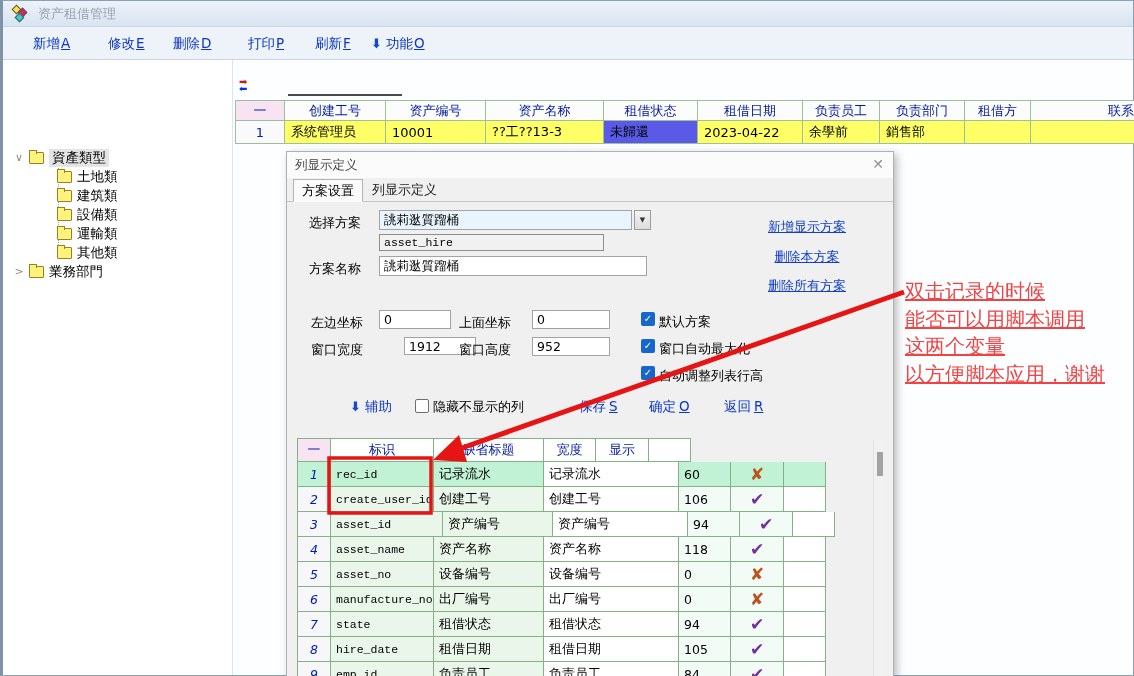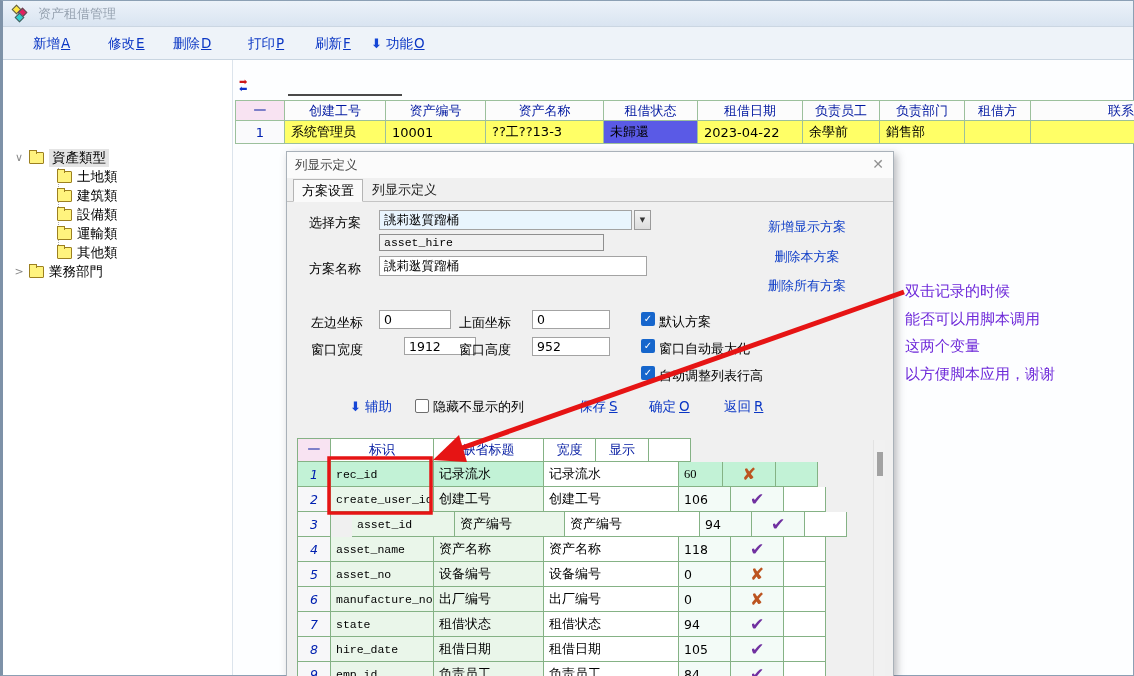--- a/index.html
+++ b/index.html
@@ -59,21 +59,21 @@
   .tab.inactive { border-bottom:1px solid #B4B4B4; color:#222; }
   .tab-line { position:absolute; left:0; right:0; top:49px; border-top:1px solid #C4C4C4; }
 
   .dlg-label { position:absolute; font-size:13px; color:#000; }
   .dlg-input { position:absolute; background:#fff; border:1px solid #A3A3A3; font-size:12.5px; padding:1px 4px;
                font-family:"DejaVu Sans",sans-serif; color:#000; }
   .combo-field { background:#E9F5FE; }
   .code-field { background:#F1F1F1; border-color:#8F8F8F; font-family:"Liberation Mono",monospace; font-size:11.5px; }
   .combo-btn { position:absolute; left:347px; top:58px; width:17px; height:20px; background:linear-gradient(#F4F4F4,#DCDCDC);
                border:1px solid #9A9A9A; font-size:7px; color:#333; display:flex; align-items:center; justify-content:center; cursor:pointer; }
-  .dlg-link { position:absolute; left:440px; width:160px; text-align:center; font-size:13px; color:#1240C8; cursor:pointer; }
+  .dlg-link { position:absolute; left:440px; width:160px; text-align:center; font-size:13px; color:#1240C8; cursor:pointer;text-decoration:underline; }
   .cb { position:absolute; width:14px; height:14px; border-radius:2px; cursor:pointer; }
   .cb.on { background:#1666CC; color:#fff; font-size:10px; line-height:14px; text-align:center; }
   .cb.off { background:#fff; border:1px solid #6E6E6E; }
   .cb-label { position:absolute; font-size:13px; color:#000; }
   .dlg-btn { position:absolute; font-size:13.5px; color:#0A36C4; cursor:pointer; white-space:nowrap; }
   .dlg-btn u { margin-left:3px; }
 
   
   .dtable { position:absolute; left:10px; top:286px; }
   .t-row { display:flex; }
@@ -89,21 +89,21 @@
   .t-dr .t-c.t-w { background:#F3FBF7; font-size:12.5px; }
   .t-dr .t-c.t-mark { background:#F3FBF7; justify-content:center; padding-left:0; font-size:17px; font-weight:bold; }
   .t-dr .t-c.t-fill { background:#fff; }
   .t-dr.cur .t-c { background:#C2F2D6; }
   .t-dr.cur .t-c.t-title { background:#fff; }
   .mark-yes { color:#7030A0; } .mark-no { color:#BC5420; }
   .dlg-scroll { position:absolute; left:586px; top:288px; width:12px; height:236px; background:#F1F1F1; border-left:1px solid #E2E2E2; }
   .dlg-thumb { position:absolute; left:3px; top:12px; width:6px; height:24px; background:#A2A2A2; cursor:pointer; }
 
   
-  .annotation { position:absolute; left:902px; top:277px; font-size:15px; line-height:27.5px; color:#6d28d9; white-space:nowrap; }
+  .annotation { position:absolute; left:902px; top:277px; font-size:20px; line-height:27.5px; color:#ef4444; white-space:nowrap;text-decoration:underline; }
   .overlay { position:absolute; inset:0; pointer-events:none; z-index:50; }
 </style>
 </head>
 <body>
 
 <div class="win-frame">
 
   <div class="titlebar">
     <span class="app-icon">
         <i class="d1"></i>
@@ -243,36 +243,36 @@
           <div class="t-c" style="width: 110px;">缺省标题</div>
           <div class="t-c" style="width: 52px;">宽度</div>
           <div class="t-c" style="width: 53px;">显示</div>
           <div class="t-c" style="width: 42px;"></div>
         </div>
         <div class="t-row t-dr cur">
           <div class="t-c t-num" style="width: 34px;">1</div>
           <div class="t-c t-id" style="width: 103px;">rec_id</div>
           <div class="t-c t-cn" style="width: 110px;">记录流水</div>
           <div class="t-c t-title" style="width: 135px;">记录流水</div>
-          <div class="t-c t-w" style="width: 44px; font-family: Liberation Serif, serif;">60</div>
+          <div class="t-c t-w" style="width: 52px;">60</div>
           <div class="t-c t-mark mark-no" style="width: 53px;">✘</div>
           <div class="t-c t-fill" style="width: 42px;"></div>
         </div>
         <div class="t-row t-dr">
           <div class="t-c t-num" style="width: 34px;">2</div>
           <div class="t-c t-id" style="width: 103px;">create_user_id</div>
           <div class="t-c t-cn" style="width: 110px;">创建工号</div>
           <div class="t-c t-title" style="width: 135px;">创建工号</div>
           <div class="t-c t-w" style="width: 52px;">106</div>
           <div class="t-c t-mark mark-yes" style="width: 53px;">✔</div>
           <div class="t-c t-fill" style="width: 42px;"></div>
         </div>
         <div class="t-row t-dr">
           <div class="t-c t-num" style="width: 34px;">3</div>
-          <div class="t-c t-id" style="width: 103px; margin-left: 21px;">asset_id</div>
+          <div class="t-c t-id" style="width: 112px;">asset_id</div>
           <div class="t-c t-cn" style="width: 110px;">资产编号</div>
           <div class="t-c t-title" style="width: 135px;">资产编号</div>
           <div class="t-c t-w" style="width: 52px;">94</div>
           <div class="t-c t-mark mark-yes" style="width: 53px;">✔</div>
           <div class="t-c t-fill" style="width: 42px;"></div>
         </div>
         <div class="t-row t-dr">
           <div class="t-c t-num" style="width: 34px;">4</div>
           <div class="t-c t-id" style="width: 103px;">asset_name</div>
           <div class="t-c t-cn" style="width: 110px;">资产名称</div>

